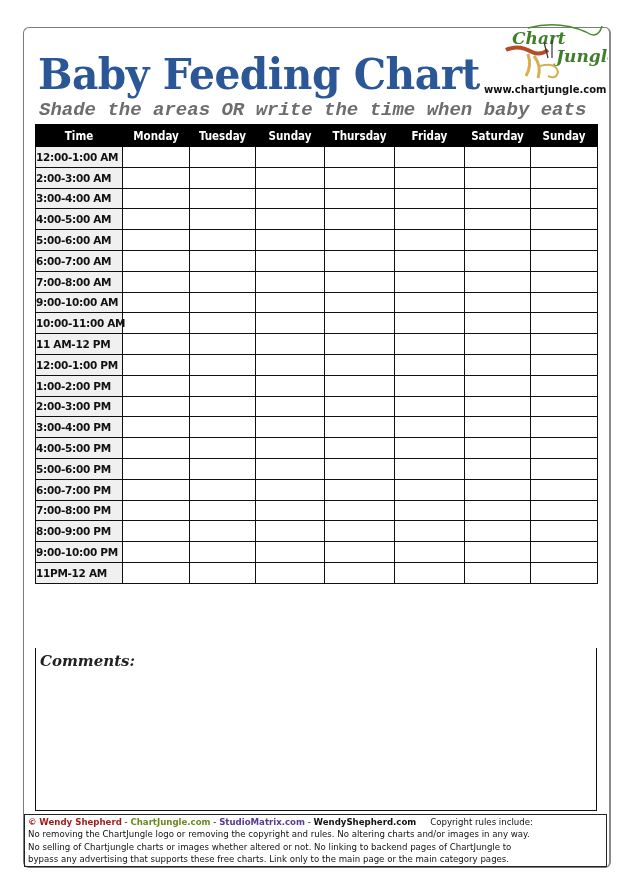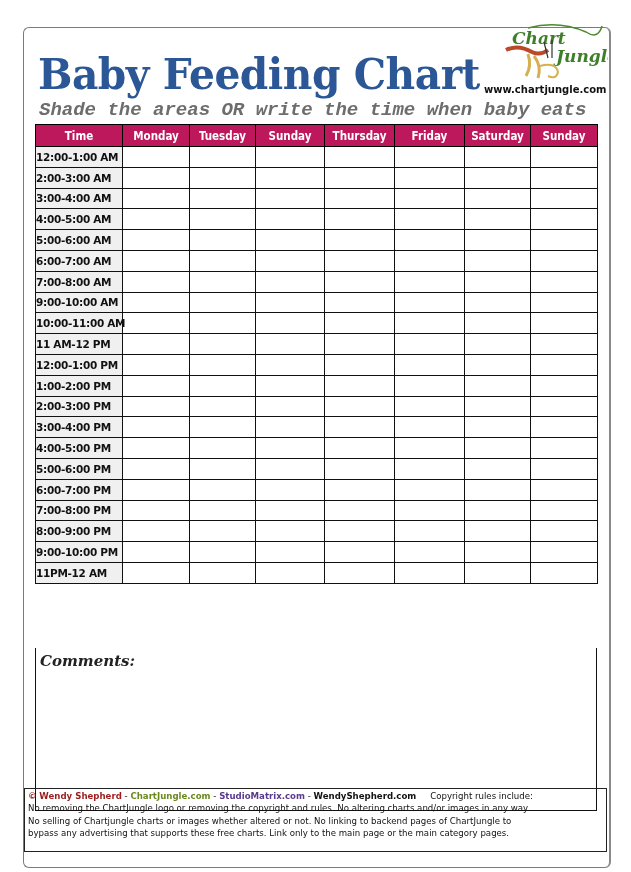--- a/index.html
+++ b/index.html
@@ -3,26 +3,26 @@
 <meta charset="utf-8">
 <style>
   html, body { margin: 0; padding: 0; background: #ffffff; }
   body { width: 631px; height: 872px; position: relative; overflow: hidden; font-family: "Liberation Sans", sans-serif; }
   .frame { position: absolute; left: 23px; top: 27px; width: 588px; height: 841px; border: 1px solid #7a7a7a; border-radius: 6px; box-sizing: border-box; border-right: 2px solid #8a8a8a; }
   .title { position: absolute; left: 38px; top: 54px; font-family: "DejaVu Serif", serif; font-weight: bold; font-size: 42px; color: #2b5797; letter-spacing: -0.5px; line-height: 1; transform: scaleX(0.97); transform-origin: left; }
   .subtitle { position: absolute; left: 39px; top: 101px; font-family: Liberation Mono, monospace; font-style: italic; font-weight: bold; font-size: 19px; color: #6d6d6d; line-height: 1; }
   .logo { position: absolute; left: 498px; top: 22px; width: 110px; height: 62px; }
   .logo-url { position: absolute; left: 484px; top: 84px; font-family: "DejaVu Sans", sans-serif; font-weight: bold; font-size: 10px; color: #111; }
   table.grid { position: absolute; left: 35px; top: 124px; border-collapse: collapse; table-layout: fixed; width: 562px; }
-  table.grid th { background: #be185d; color: #fff; font-family: "DejaVu Sans Condensed", "DejaVu Sans", sans-serif; font-size: 11.5px; font-weight: bold; height: 21px; padding: 0; text-align: center; border: 1px solid #000; }
+  table.grid th { background: #000000; color: #fff; font-family: "DejaVu Sans Condensed", "DejaVu Sans", sans-serif; font-size: 11.5px; font-weight: bold; height: 21px; padding: 0; text-align: center; border: 1px solid #000; }
   table.grid td { border: 1px solid #111; height: 19.8px; padding: 0; }
   table.grid td.time { background: #f0f0f0; text-align: right; padding-right: 17px; font-family: "DejaVu Sans", sans-serif; font-weight: bold; font-size: 10.5px; color: #111; letter-spacing: -0.3px; white-space: nowrap; }
   .comments-box { position: absolute; left: 35px; top: 648px; width: 562px; height: 163px; border: 1px solid #111; border-top: none; box-sizing: border-box; border-left-width: 1px; }
   .comments-label { position: absolute; left: 4px; top: 4px; font-family: "DejaVu Serif", serif; font-style: italic; font-weight: bold; font-size: 15px; color: #222; text-align: right; }
-  .footer { position: absolute; left: 24px; top: 788px; width: 583px; height: 64px; border: 1px solid #222; box-sizing: border-box; font-family: "DejaVu Sans", sans-serif; font-size: 8.6px; line-height: 12.4px; padding: 1px 0 0 3px; color: #111; white-space: nowrap; overflow: hidden; }
+  .footer { position: absolute; left: 24px; top: 814px; width: 583px; height: 53px; border: 1px solid #222; box-sizing: border-box; font-family: "DejaVu Sans", sans-serif; font-size: 8.6px; line-height: 12.4px; padding: 1px 0 0 3px; color: #111; white-space: nowrap; overflow: hidden; }
   .footer .red { color: #9b1c1c; font-weight: bold; }
   .footer .green { color: #6a8a1c; font-weight: bold; }
   .footer .purple { color: #5a3a8a; font-weight: bold; }
   .footer .black { color: #111; font-weight: bold; }
   .footer .gap { display: inline-block; width: 14px; }
 </style>
 </head>
 <body>
 
 <div class="frame"></div>

